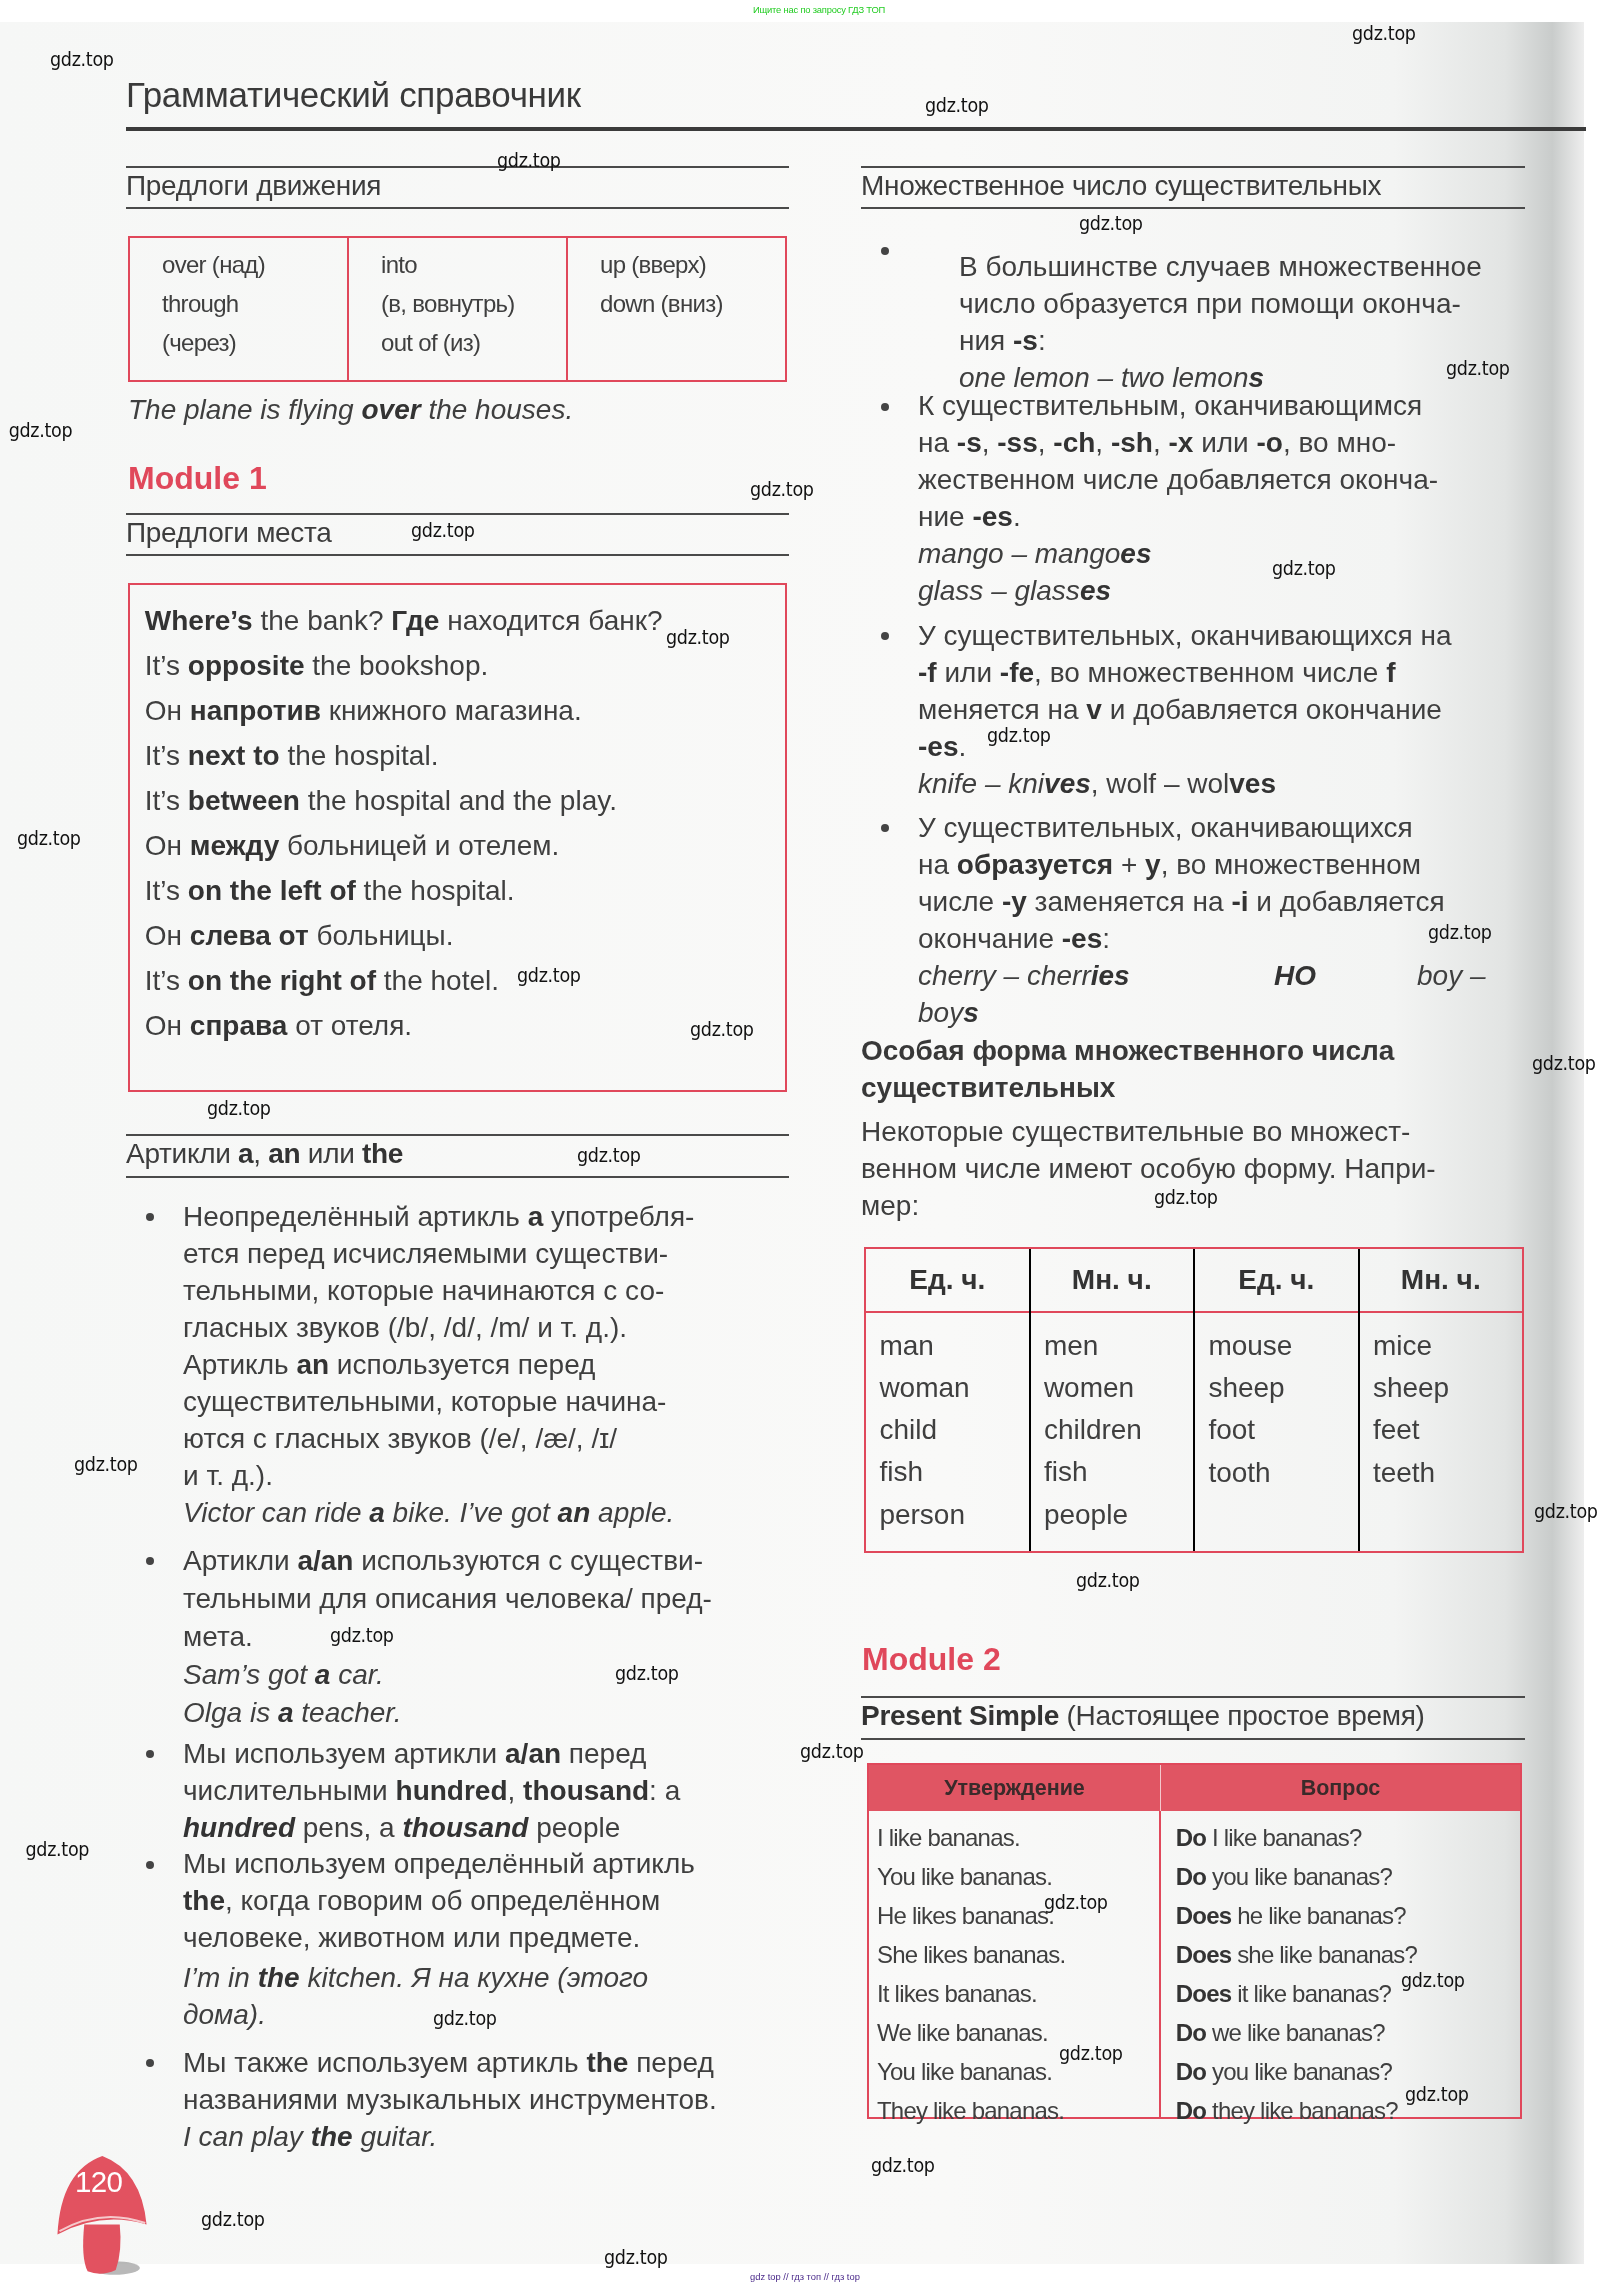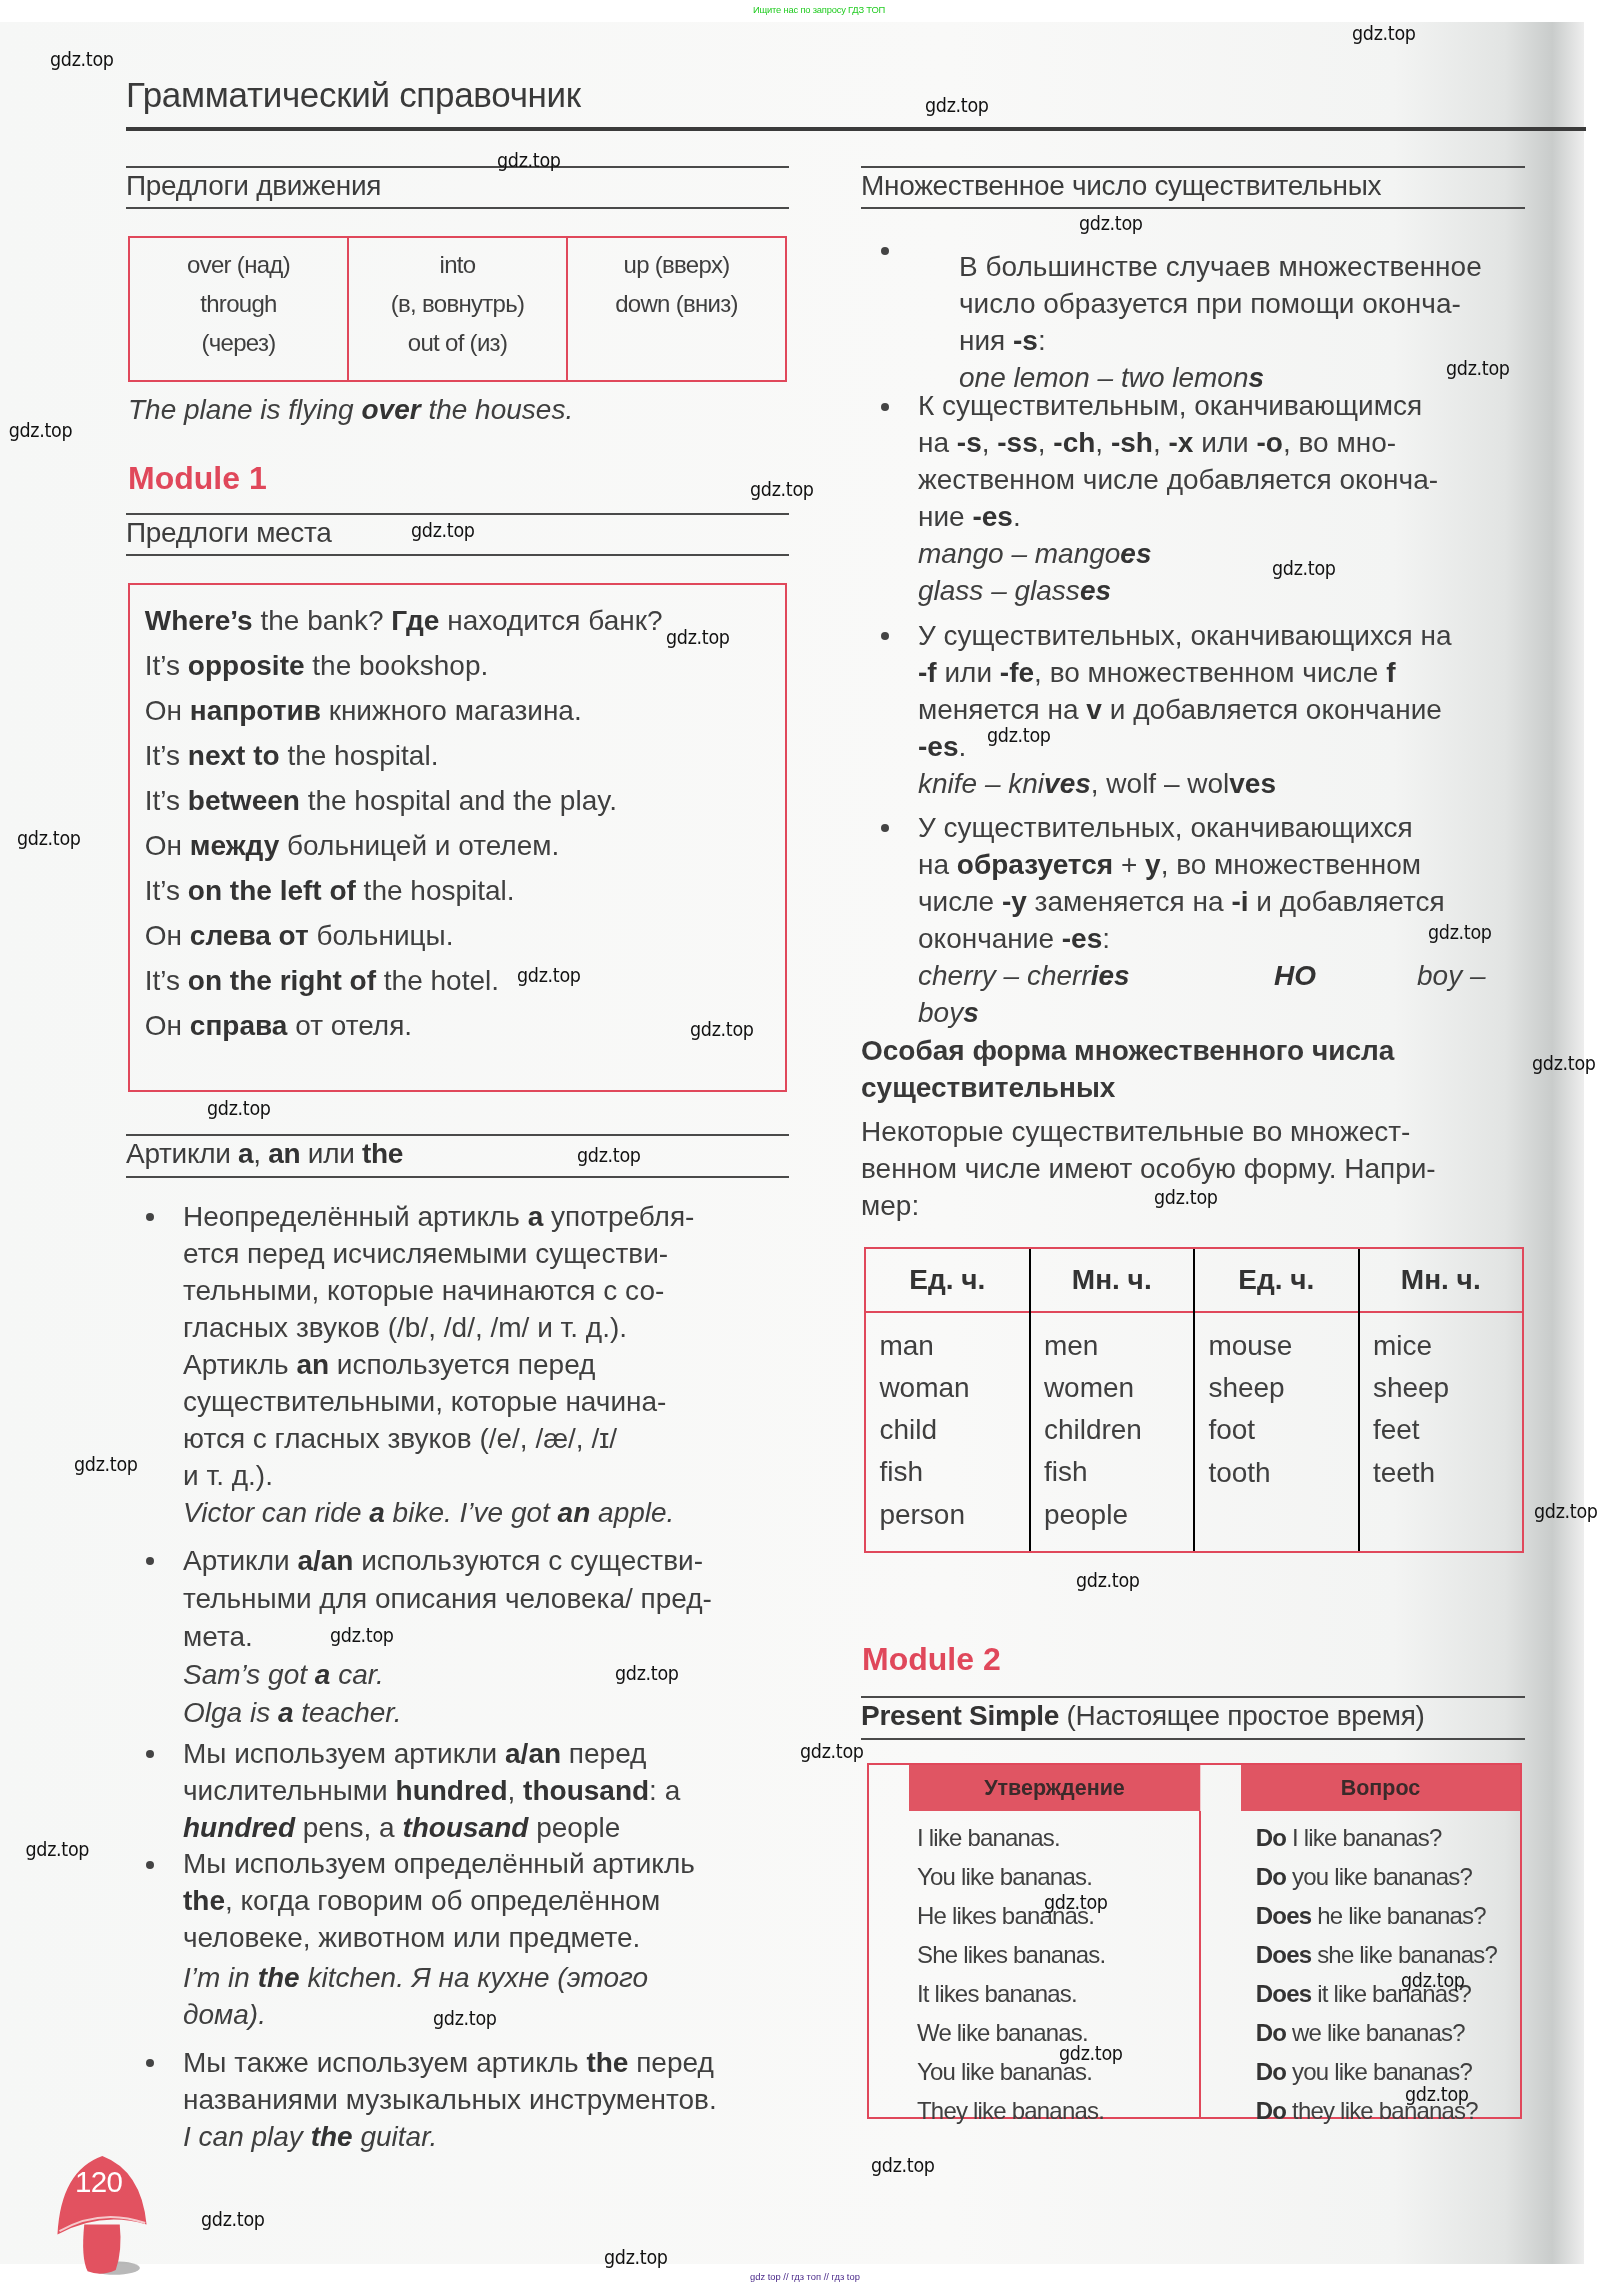--- a/index.html
+++ b/index.html
@@ -10,37 +10,37 @@
   .abs{position:absolute;}
   .wm{position:absolute;font-family:"DejaVu Sans Condensed","DejaVu Sans",sans-serif;font-size:19.5px;color:#111;letter-spacing:-0.3px;white-space:nowrap;}
   .topnote{position:absolute;left:753px;top:4px;font-size:9.4px;color:#22cc22;white-space:nowrap;letter-spacing:-0.2px;}
   .footnote{position:absolute;left:750px;top:2271px;font-size:9.4px;color:#4b2a8a;white-space:nowrap;}
   .title{left:126px;top:75px;font-size:35px;color:#3a3a3a;letter-spacing:-0.3px;}
   .rule{position:absolute;height:2px;background:#4a4a4a;}
   .rule.thick{height:4px;background:#3b3b3b;}
   .sect{position:absolute;font-size:28px;color:#3d3d3d;letter-spacing:-0.3px;white-space:nowrap;}
   .module{position:absolute;font-size:32px;font-weight:bold;color:#e0485b;}
   .t1{position:absolute;left:128px;top:236px;width:659px;height:146px;border:2.7px solid #e0485b;box-sizing:border-box;display:flex;}
-  .t1 .cell{flex:1;border-right:2px solid #e0485b;text-align:center;font-size:24px;line-height:39px;padding-top:6.7px;color:#3f3f3f;letter-spacing:-0.7px;}
+  .t1 .cell{flex:1;border-right:2px solid #e0485b;font-size:24px;line-height:39px;padding-top:6.7px;color:#3f3f3f;letter-spacing:-0.7px;margin-left:32px;}
   .t1 .cell:last-child{border-right:none;}
   .line{position:absolute;font-size:28px;line-height:34px;white-space:nowrap;color:#3f3f3f;}
   .it{font-style:italic;}
   b{font-weight:bold;color:#333;}
   .box{position:absolute;left:128px;top:583px;width:659px;height:509px;border:2.7px solid #e0485b;box-sizing:border-box;padding:13.4px 0 0 14.8px;}
   .box .bl{font-size:28px;line-height:45px;white-space:nowrap;color:#3f3f3f;}
   .para{position:absolute;font-size:28px;line-height:37px;color:#3f3f3f;text-align:justify;}
   .bullet{position:absolute;width:8px;height:8px;border-radius:50%;background:#444;}
   .t2{position:absolute;left:864px;top:1247px;width:660px;height:306px;border:2.7px solid #e0485b;box-sizing:border-box;display:flex;}
   .t2 .col{flex:1;border-right:2px solid #000000;}
   .t2 .col:last-child{border-right:none;}
   .t2 .hd{height:62px;border-bottom:2.7px solid #e0485b;font-size:28px;font-weight:bold;text-align:center;line-height:62px;color:#333;}
   .t2 .vals{padding:12px 0 0 13.4px;font-size:28px;line-height:42px;color:#3f3f3f;}
   .t2 .vals div:last-child{margin-top:1.3px;}
   .t3{position:absolute;left:867px;top:1763px;width:655px;height:356px;border:2.7px solid #e0485b;box-sizing:border-box;display:flex;}
-  .t3 .col{flex:1;padding-left:40px;}
+  .t3 .col{flex:1;}
   .t3 .col:first-child{border-right:2px solid #e0485b;flex:0 0 290px;}
   .t3 .hd{height:46px;background:#e05563;font-size:21.5px;font-weight:bold;text-align:center;line-height:46px;color:#3a2a2a;}
   .t3 .col:first-child .hd{border-right:1.3px solid #f3c9cd;margin-right:-2px;}
   .t3 .rows{padding:6.7px 0 0 8px;font-size:24px;line-height:39px;color:#3f3f3f;letter-spacing:-0.8px;}
   .mush{position:absolute;left:54px;top:2144px;width:94px;height:134px;}
 </style>
 </head>
 <body>
 
 <div class="topnote">Ищите нас по запросу ГДЗ ТОП</div>

